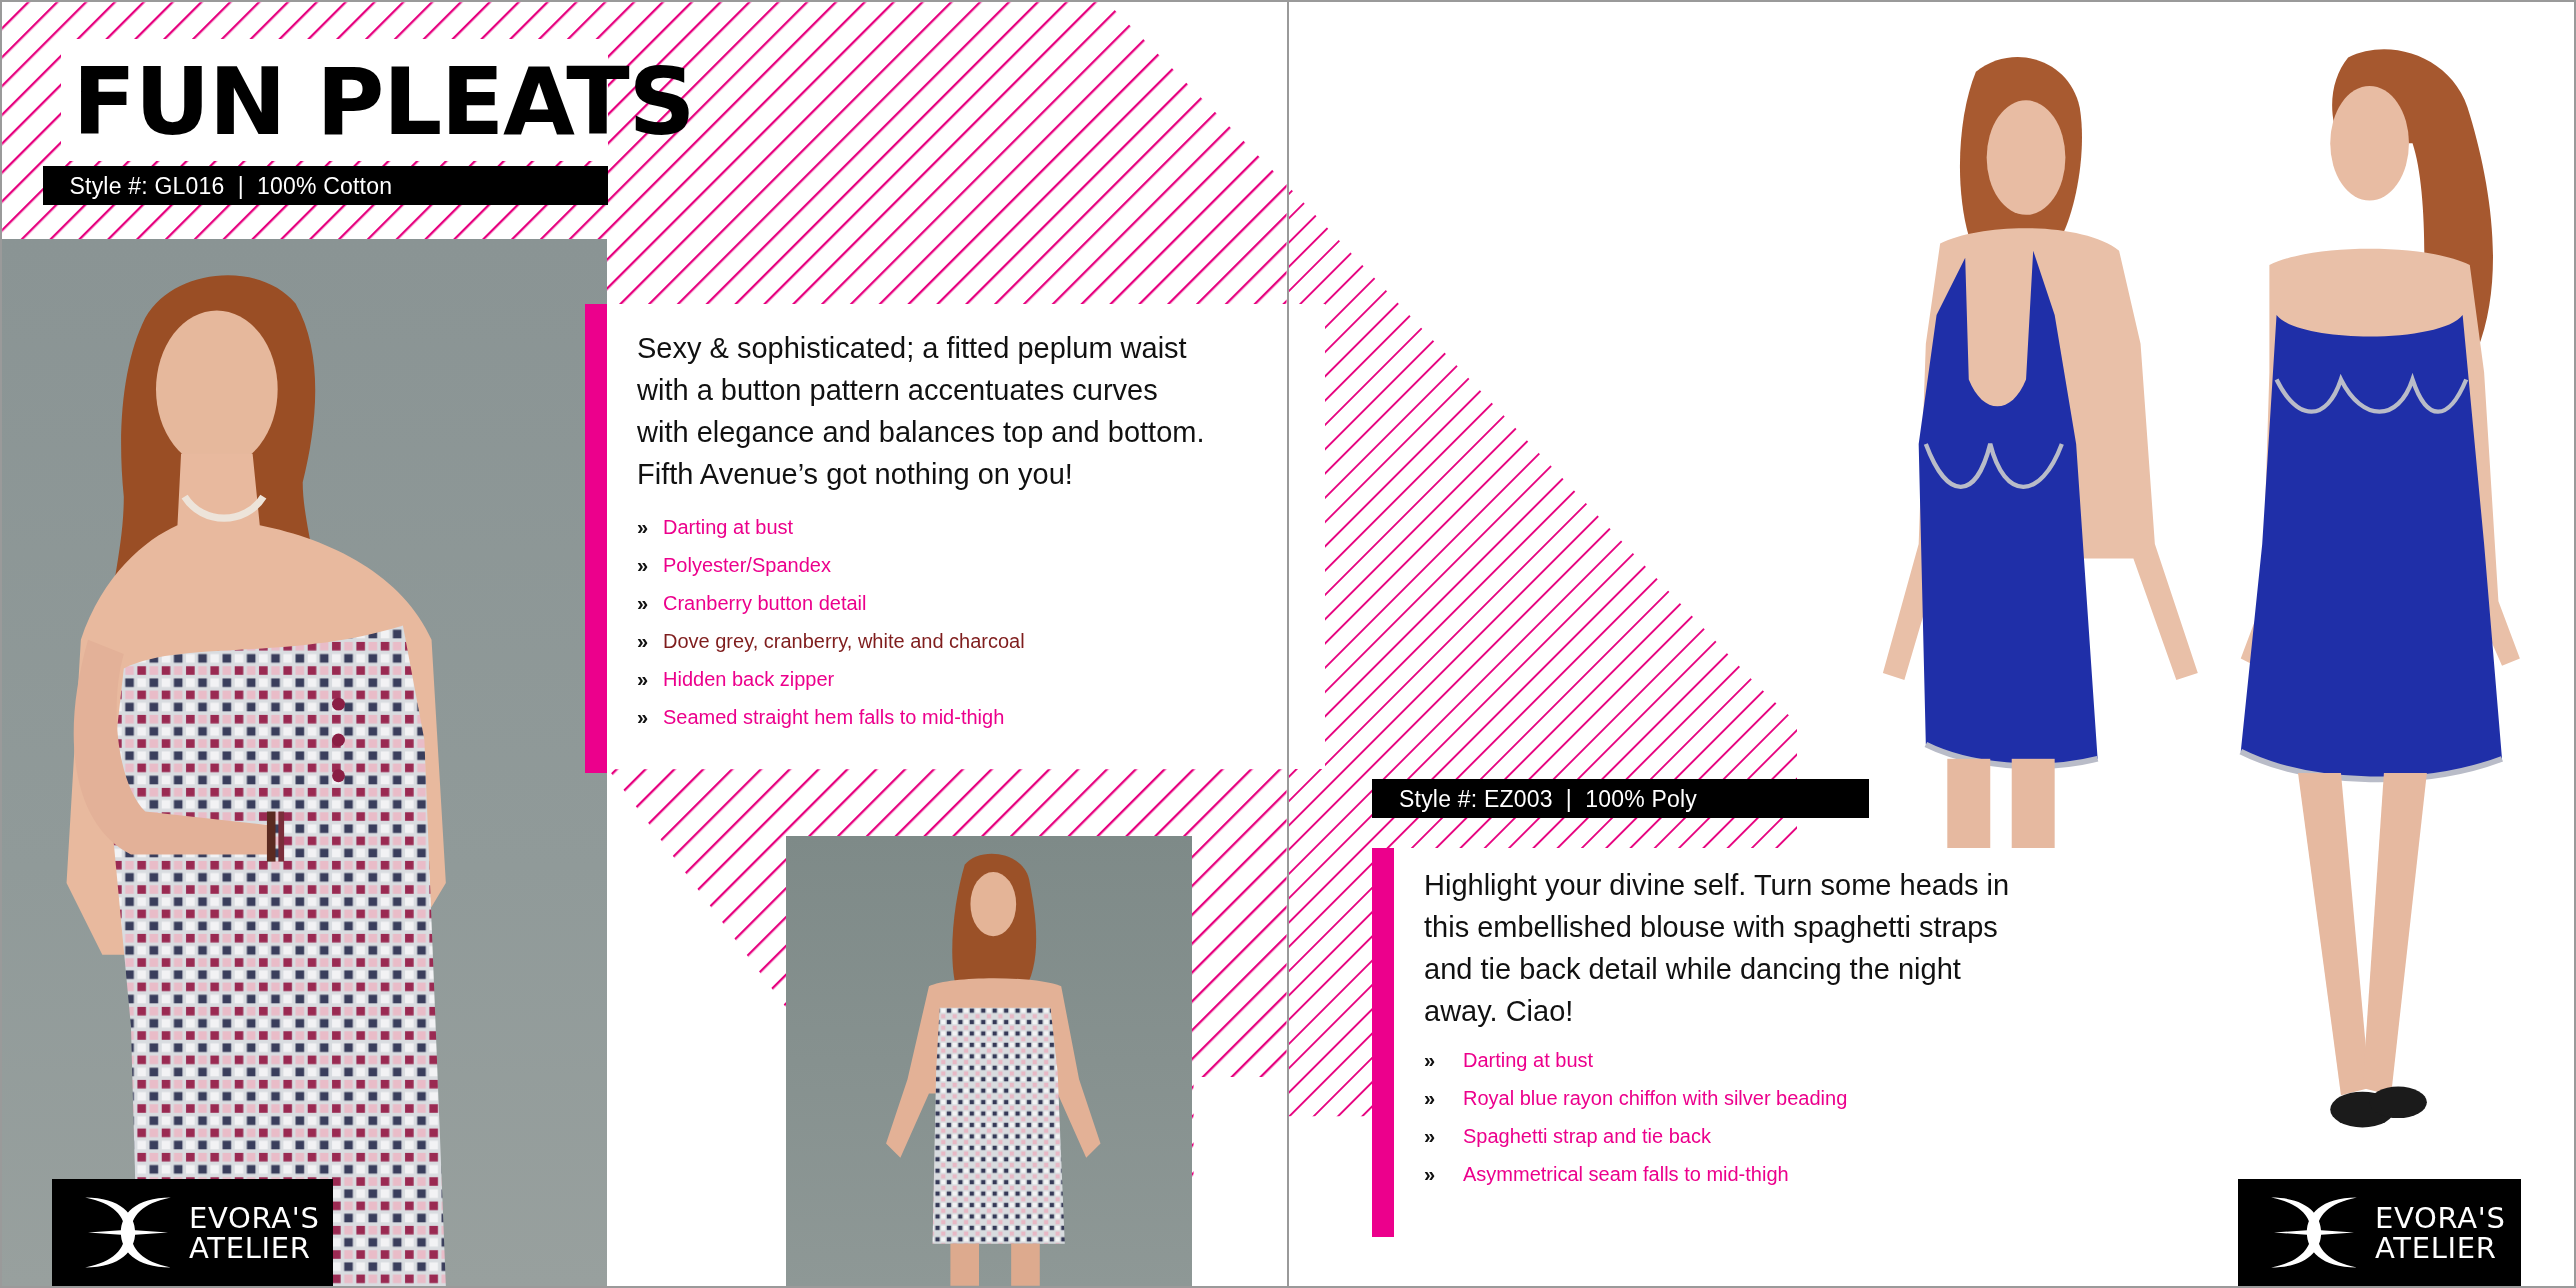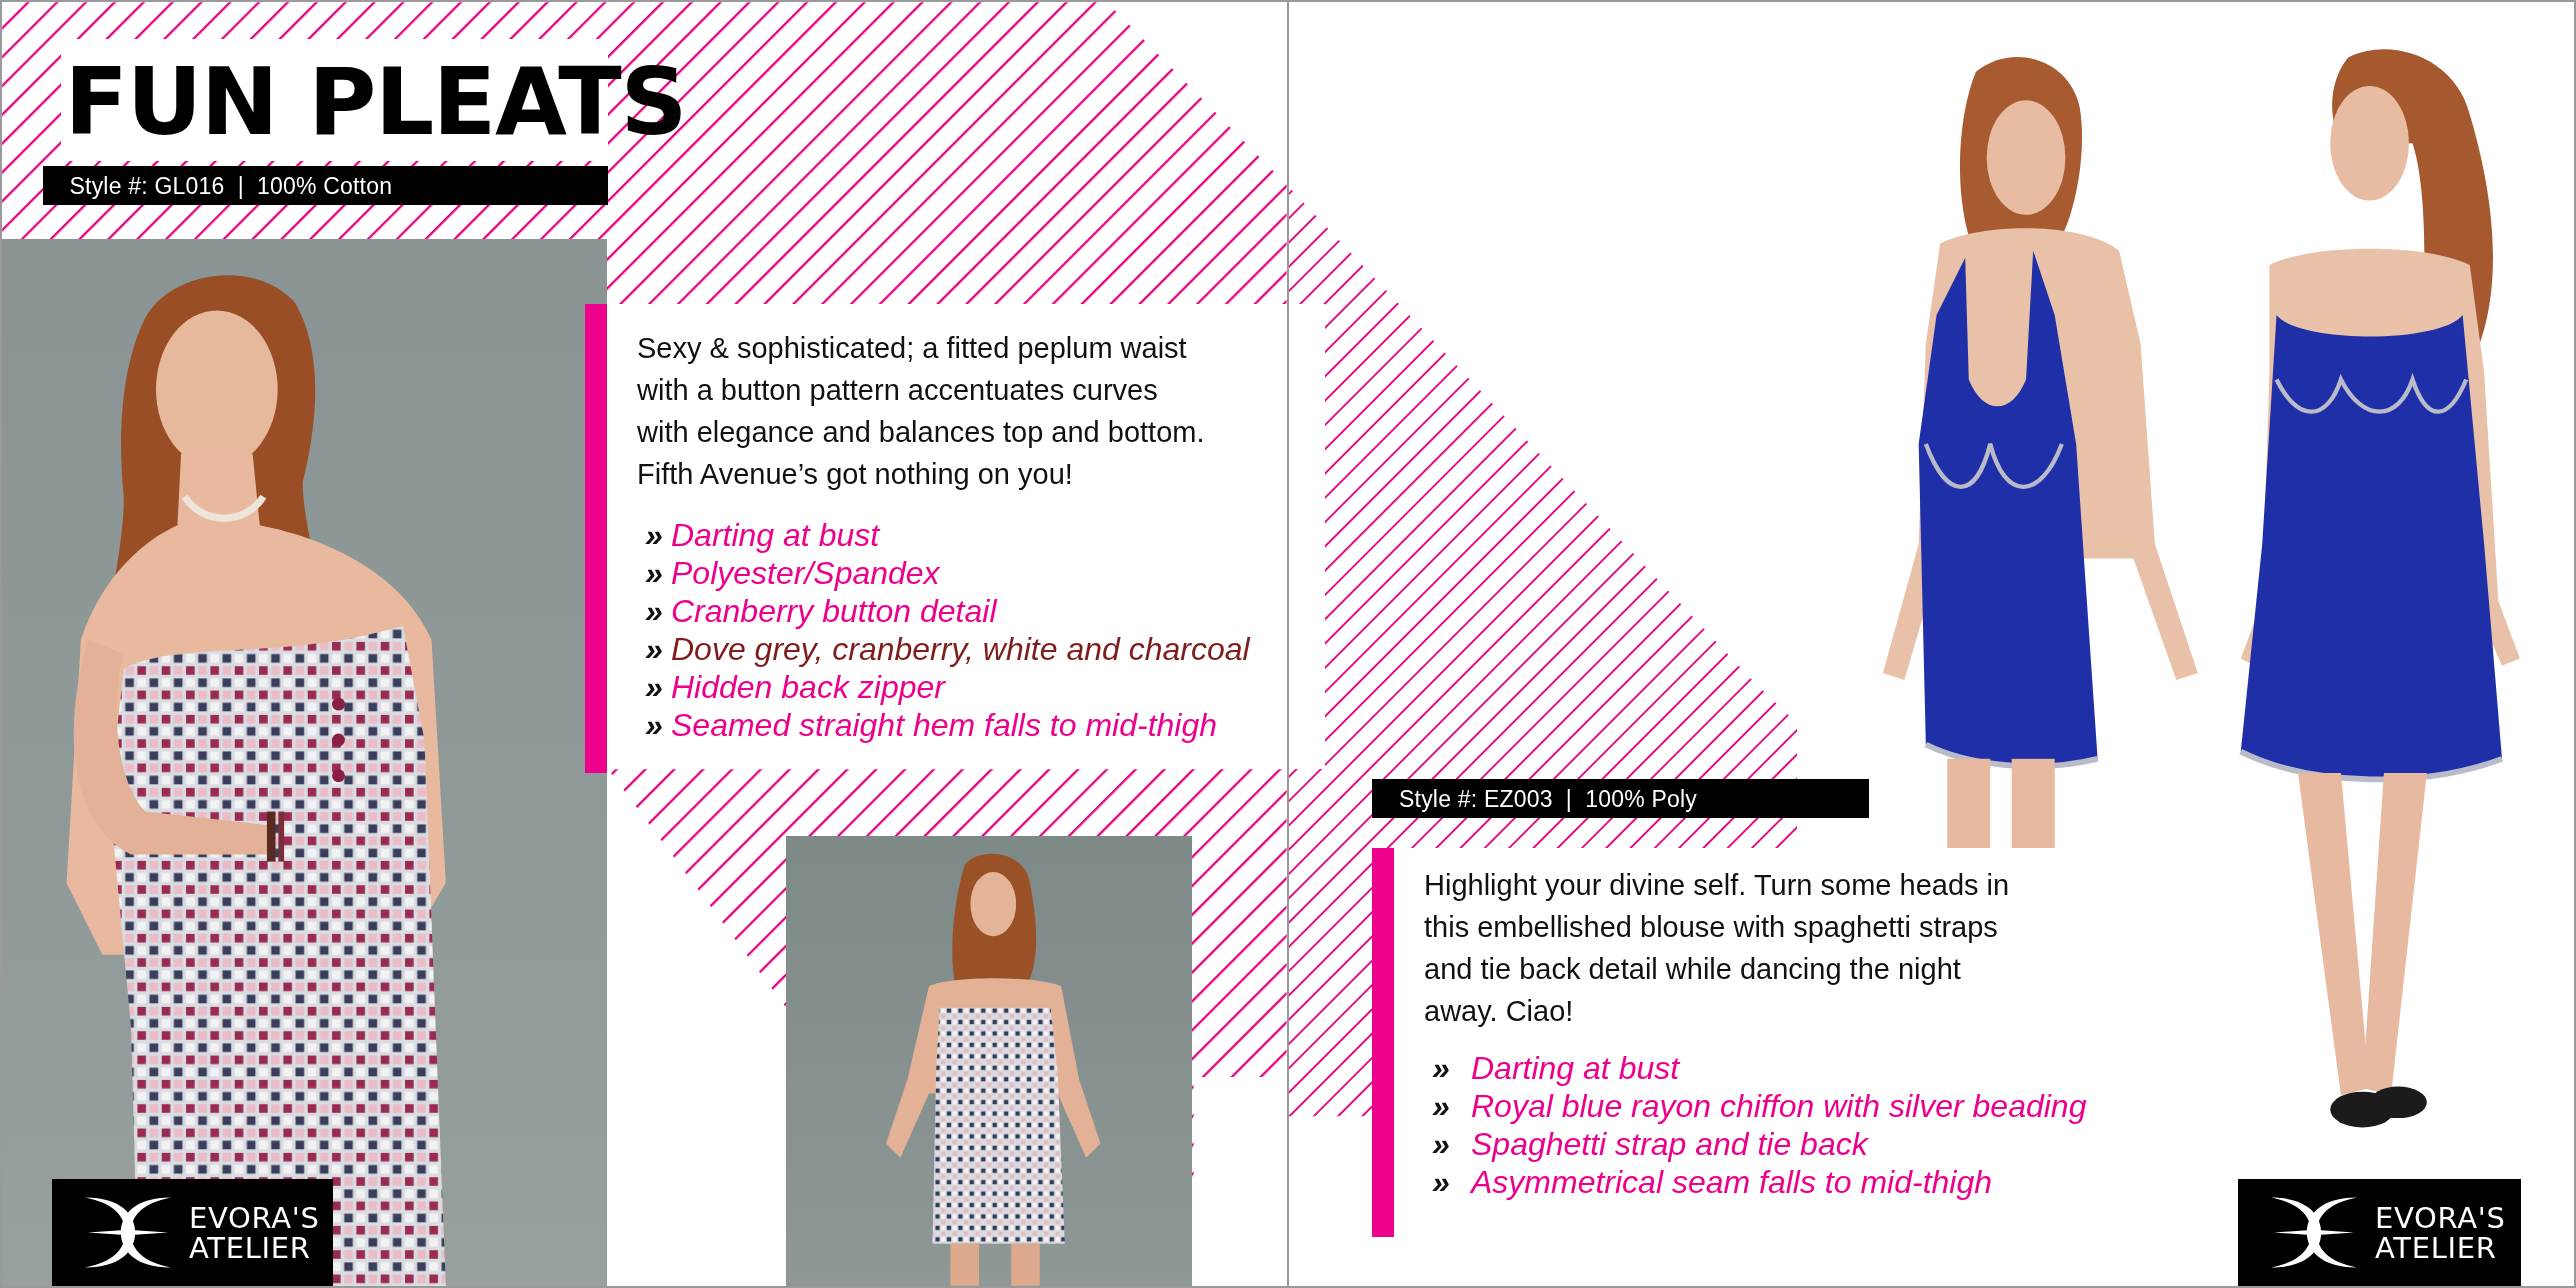--- a/index.html
+++ b/index.html
@@ -3,28 +3,28 @@
 <meta charset="utf-8">
 <style>
   html, body { margin:0; padding:0; }
   body { width:2576px; height:1288px; position:relative; overflow:hidden; background:#ffffff; font-family:"Liberation Sans", sans-serif; }
   .spread { position:absolute; left:0; top:0; width:2576px; height:1288px; }
   .page-border { position:absolute; left:0; top:0; width:2572px; height:1284px; border:2.1px solid #9a9a9a; pointer-events:none; z-index:50; }
   .divider { position:absolute; left:1287px; top:0; width:2.1px; height:1288px; background:#9a9a9a; z-index:40; }
   .hatch { position:absolute; left:0; top:0; width:2576px; height:1288px; z-index:1; }
 
   .title-box { position:absolute; background:#ffffff; z-index:5; }
-  .title-text { position:absolute; font-family:"DejaVu Sans", sans-serif; font-weight:bold; color:#000; letter-spacing:-1.4px; white-space:nowrap; line-height:1; }
+  .title-text { position:absolute; font-family:"DejaVu Sans", sans-serif; font-weight:bold; color:#000; letter-spacing:-1.4px; white-space:nowrap; line-height:1;margin-left:8px; }
   .style-bar { position:absolute; background:#000; z-index:5; }
   .style-text { position:absolute; color:#fff; font-family:"Liberation Sans", sans-serif; font-size:23px; line-height:1; white-space:nowrap; top:50%; transform:translateY(-50%); letter-spacing:0.2px;text-align:right; }
 
   .desc-box { position:absolute; background:#fff; z-index:5; }
   .pink-bar { position:absolute; z-index:6; }
   .desc-text { position:absolute; font-family:"Liberation Sans", sans-serif; font-size:29px; line-height:42px; color:#111; }
-  .features { position:absolute; list-style:none; margin:8px; padding:0; font-family:"Liberation Sans", sans-serif; font-size:32px; line-height:38px;font-style:italic; }
+  .features { position:absolute; list-style:none; margin:0; padding:0; font-family:"Liberation Sans", sans-serif; font-size:20px; line-height:38px; }
   .features li { white-space:nowrap; }
   .features .bullet { color:#111; font-weight:bold; display:inline-block; }
   .features .feat { display:inline; }
 
   .photo { position:absolute; overflow:hidden; z-index:4; }
   .logo { position:absolute; background:#000; z-index:8; }
   .logo-text { position:absolute; color:#fff; font-family:"DejaVu Sans", sans-serif; font-size:29px; line-height:30px; letter-spacing:0.7px; }
 </style>
 </head>
 <body>

